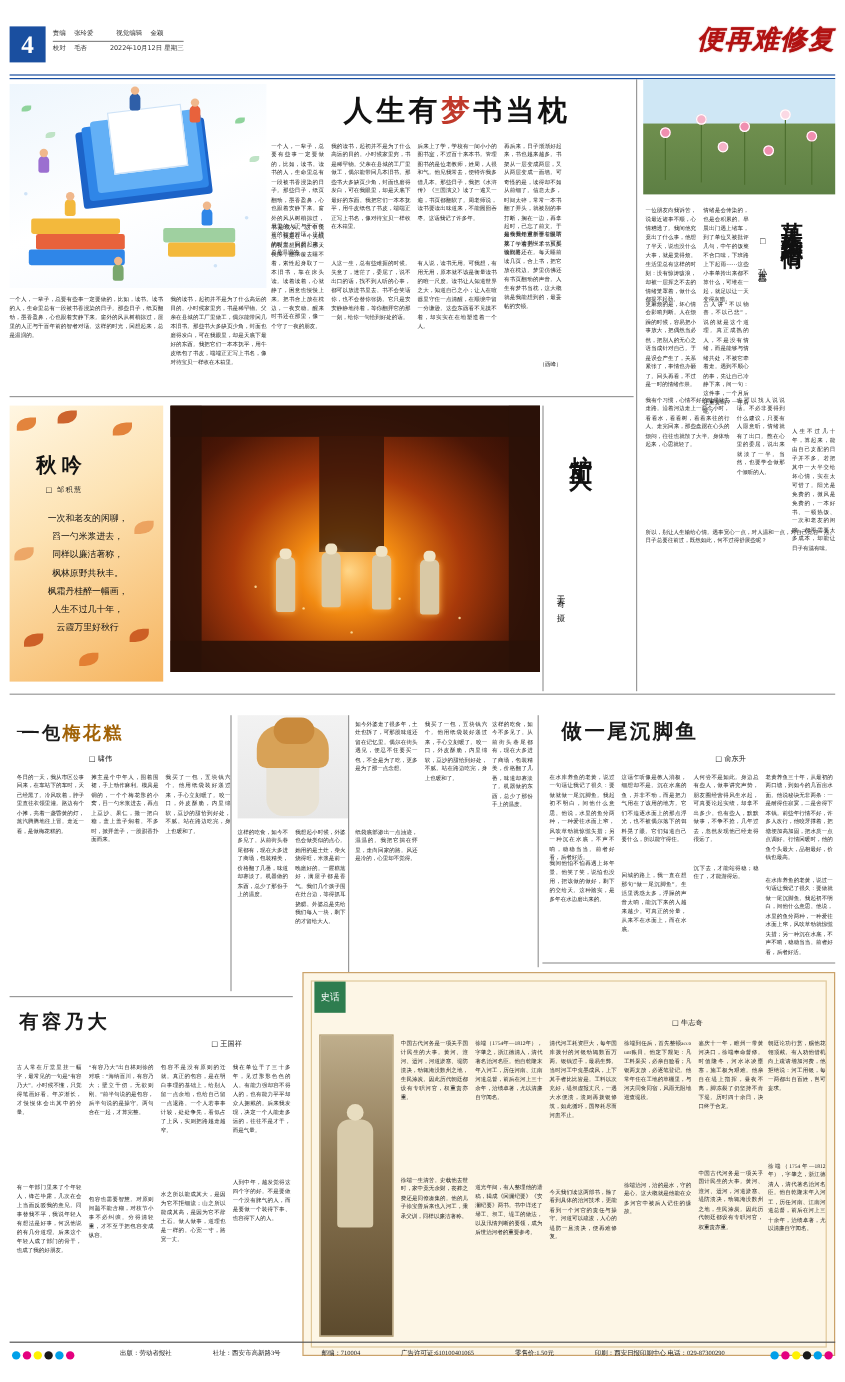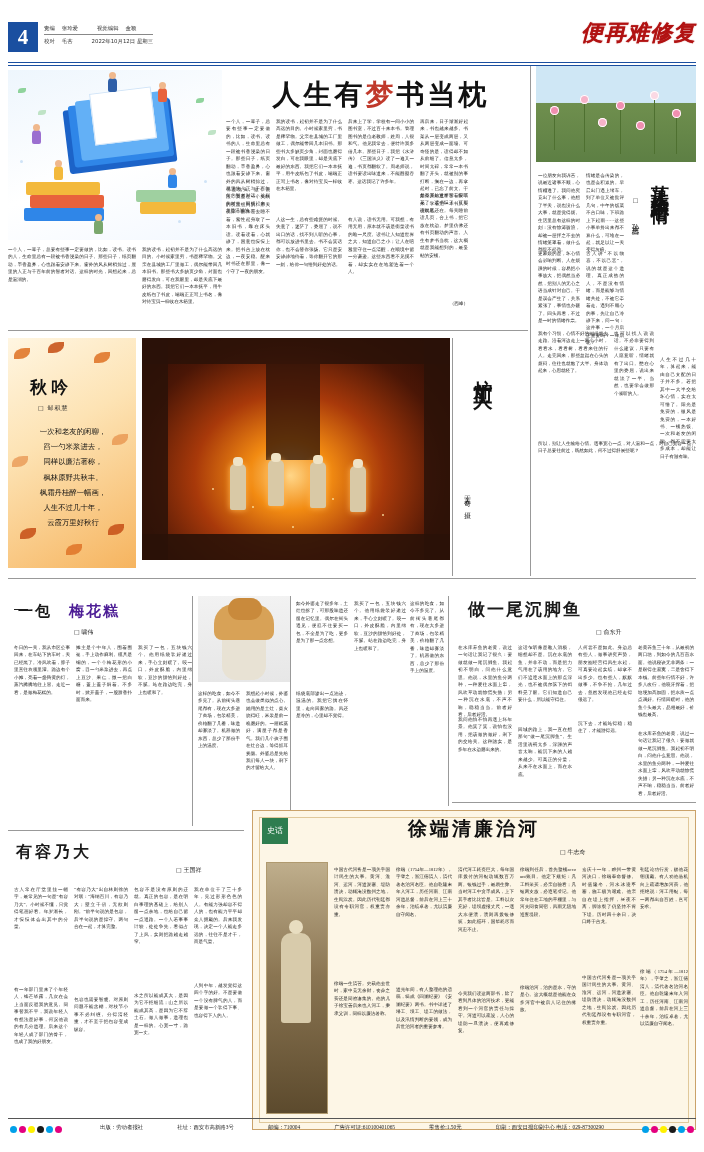--- a/index.html
+++ b/index.html
@@ -64,21 +64,21 @@
   .illus .bk5{position:absolute;left:128px;top:120px;width:60px;height:12px;background:#9fd0a0;border-radius:2px;}
   .illus .bk6{position:absolute;left:132px;top:132px;width:56px;height:12px;background:#f3b93c;border-radius:2px;}
   .illus .ppl{position:absolute;width:9px;height:14px;background:#2f5fa8;border-radius:4px 4px 2px 2px;}
   .illus .ppl::after{content:"";position:absolute;left:1px;top:-6px;width:7px;height:7px;border-radius:50%;background:#f0b88c;}
   .illus .leaf{position:absolute;width:8px;height:5px;background:#8fd39c;border-radius:60% 0 60% 0;}
   .illus .dot{position:absolute;width:3px;height:3px;border-radius:50%;background:#cfe3f7;}
 
   
   .h1-main{
     position:absolute;left:236px;top:76px;width:290px;text-align:center;
-    font-family:"Liberation Serif",serif;font-weight:bold;font-size:28px;letter-spacing:3px;color:#111;
+    font-family:"Liberation Serif",serif;font-weight:bold;font-size:24px;letter-spacing:3px;color:#111;
   }
   .h1-main .red{color:#c0392b;}
 
   
   .photo-flowers{
     position:absolute;left:536px;top:66px;width:160px;height:96px;overflow:hidden;
     background:linear-gradient(180deg,#cfe7f5 0%,#cfe7f5 38%,#6f8f4e 39%,#5d7f44 100%);
   }
   .photo-flowers .fl{position:absolute;width:9px;height:9px;border-radius:50%;background:#f08fb0;box-shadow:0 0 0 1px #fff inset;}
   .photo-flowers .st{position:absolute;width:1px;background:#4e7030;}
@@ -123,21 +123,21 @@
   .furnace-title{
     position:absolute;left:470px;top:364px;height:150px;font-size:19px;font-weight:bold;letter-spacing:4px;color:#111;
   }
   .furnace-author{position:absolute;left:462px;top:490px;height:70px;font-size:7px;letter-spacing:2px;color:#222;}
 
   
   .plum-title{
     position:absolute;left:18px;top:602px;font-size:15px;font-weight:bold;letter-spacing:2px;
     font-family:"Liberation Serif",serif;
   }
-  .plum-title .red{color:#4c1d95;margin-left:17px;}
+  .plum-title .red{color:#a16207;}
   .plum-dash{position:absolute;left:14px;top:609px;width:14px;height:0;border-top:1.6px solid #222;}
   .plum-author{position:absolute;left:74px;top:628px;font-size:6px;color:#222;}
   .cake-img{
     position:absolute;left:198px;top:596px;width:92px;height:86px;overflow:hidden;
     background:linear-gradient(180deg,#f2f2f2 0%,#e7e7e7 100%);
   }
   .cake-img .cone{position:absolute;left:24px;top:36px;width:44px;height:48px;background:#e8e2d4;border-radius:4px 4px 14px 14px;}
   .cake-img .cake{position:absolute;left:16px;top:8px;width:60px;height:36px;background:#d8a257;border-radius:20px 20px 8px 8px;}
   .cake-img .cake2{position:absolute;left:30px;top:2px;width:34px;height:22px;background:#c98a3c;border-radius:14px;}
 
@@ -384,21 +384,20 @@
   <div class="body-col" style="position:absolute;left:74px;top:996px;width:54px;">包容也需要智慧。对原则问题不能含糊，对枝节小事不必纠缠。分得清轻重，才不至于把包容变成纵容。</div>
   <div class="body-col" style="position:absolute;left:134px;top:992px;width:54px;">水之所以能成其大，是因为它不拒细流；山之所以能成其高，是因为它不辞土石。做人做事，道理也是一样的。心宽一寸，路宽一丈。</div>
   <div class="body-col" style="position:absolute;left:194px;top:982px;width:48px;">人到中年，越发觉得这四个字的好。不是要做一个没有脾气的人，而是要做一个装得下事、也容得下人的人。</div>
 
   <div class="rule v" style="left:246px;top:596px;height:0;"></div>
 
   <div class="xu-box">
     <div class="xu-inner"></div>
   </div>
   <div class="xu-stamp">史话</div>
-  <div class="xu-title">徐端清廉治河</div>
   <div class="xu-author">□ 牛志奇</div>
 
   <div class="xu-photo">
     <div class="fig"></div>
   </div>
 
   <div class="body-col" style="position:absolute;left:334px;top:866px;width:56px;">中国古代河务是一项关乎国计民生的大事。黄河、淮河、运河，河道淤塞、堤防溃决，动辄淹没数州之地，生民涂炭。因此历代朝廷都设有专职河官，权重责亦重。</div>
   <div class="body-col" style="position:absolute;left:396px;top:866px;width:56px;">徐端（1754年—1812年），字肇之，浙江德清人，清代著名治河名臣。他自乾隆末年入河工，历任河南、江南河道总督，前后在河上三十余年，治绩卓著，尤以清廉自守闻名。</div>
   <div class="body-col" style="position:absolute;left:458px;top:866px;width:56px;">清代河工耗资巨大，每年国库拨付的河银动辄数百万两。银钱过手，最易生弊。当时河工中贪墨成风，上下其手者比比皆是。工料以次充好，堤坝虚报丈尺，一遇大水便溃，溃则再拨银修筑，如此循环，国帑耗尽而河患不止。</div>
   <div class="body-col" style="position:absolute;left:520px;top:866px;width:56px;">徐端到任后，首先整顿account账目。他定下规矩：凡工料采买，必亲自验看；凡银两支放，必逐笔登记。他常年住在工地的草棚里，与河夫同食同宿，风雨无阻地巡查堤段。</div>

